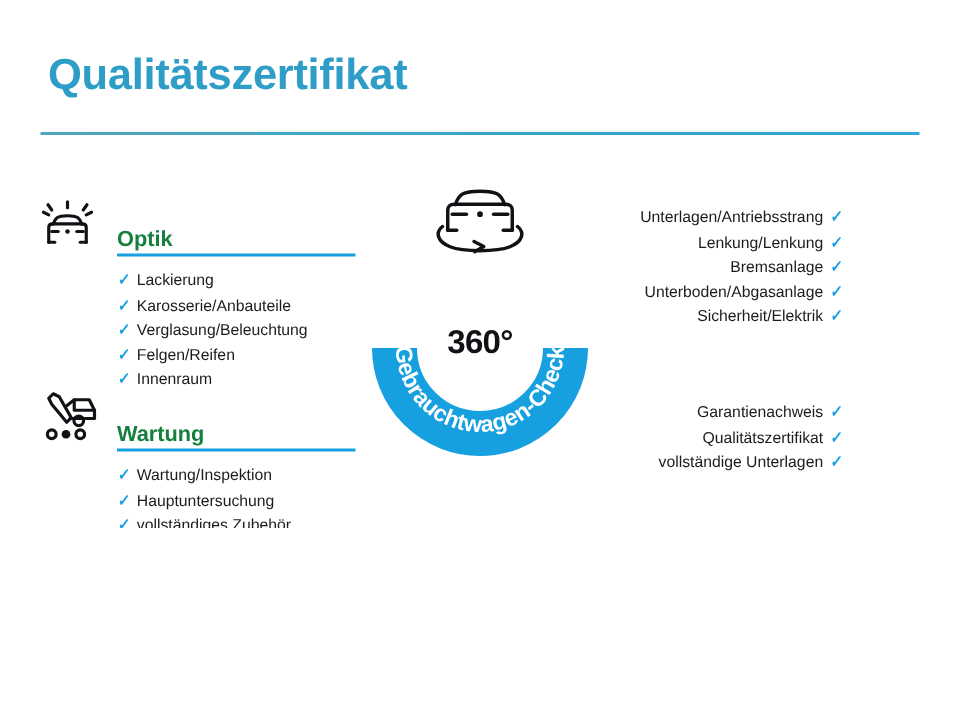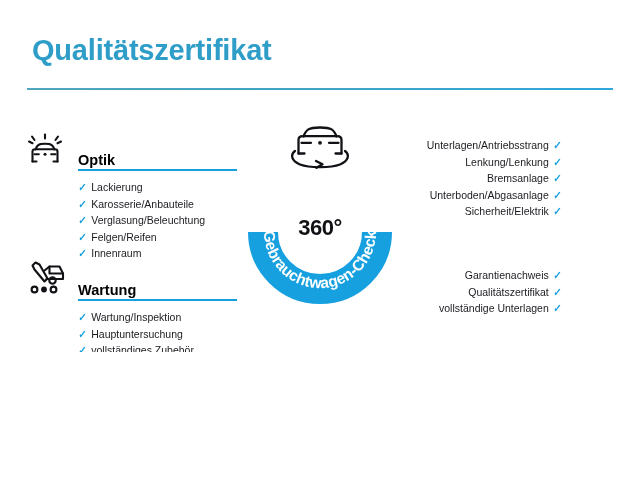--- a/index.html
+++ b/index.html
@@ -57,21 +57,21 @@
     height: 40px;
   }
   .section.left  .sec-icon { left: 0; }
   .section.right .sec-icon { right: 0; }
 
   .sec-title {
     position: absolute;
     bottom: 2px;
     font-size: 14.5px;
     font-weight: bold;
-    color: #000000;
+    color: #15803d;
     white-space: nowrap;
   }
   .section.left  .sec-title { left: 56px; }
   .section.right .sec-title { right: 56px; }
 
   .sec-rule {
     position: absolute;
     height: 2px;
     background: #16a0e0;
   }

